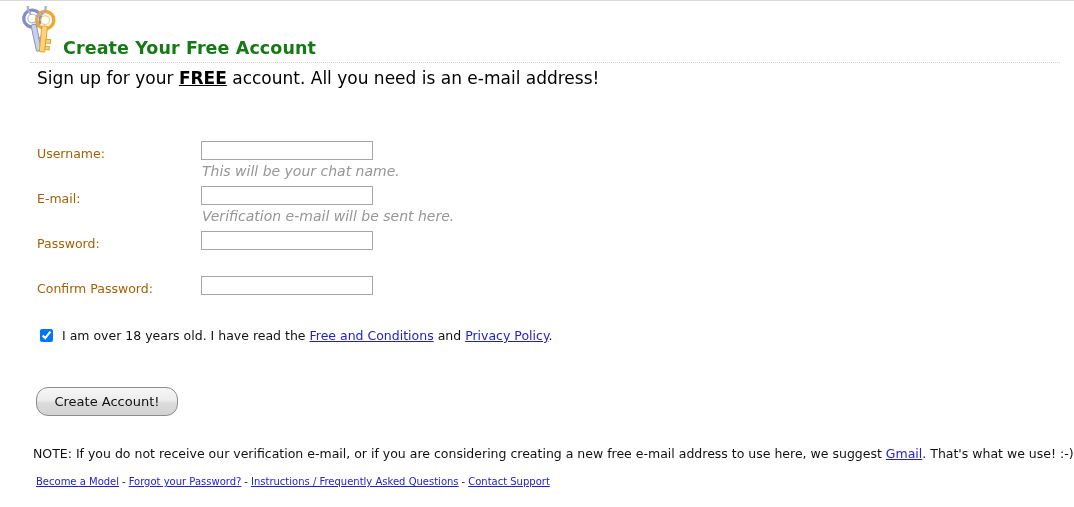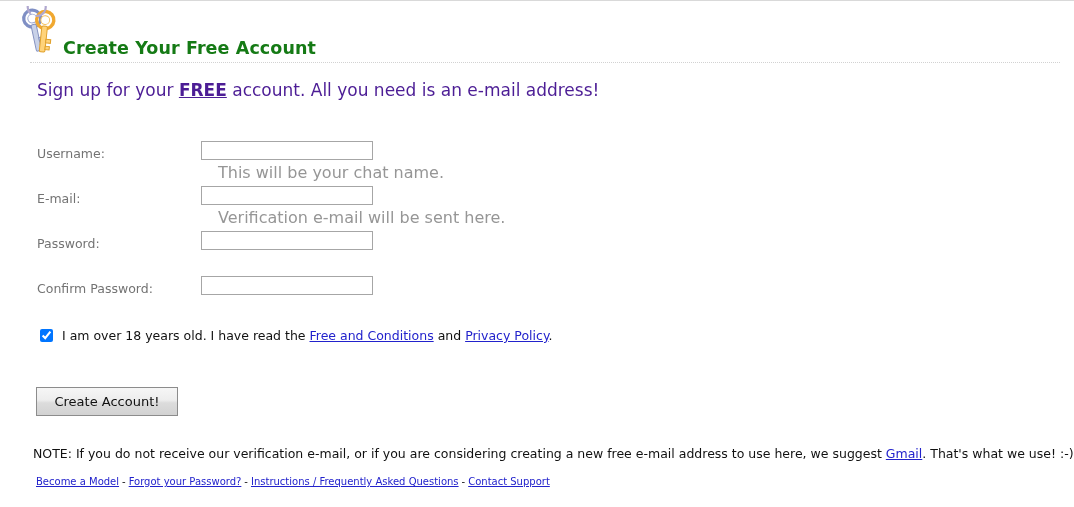--- a/index.html
+++ b/index.html
@@ -55,23 +55,23 @@
     left: 30px;
     width: 1030px;
     height: 1px;
     border-top: 1px dotted #d2d2d2;
   }
 
   
   .intro {
     position: absolute;
     left: 37px;
-    top: 80px;
+    top: 68px;
     font-size: 17px;
-    color: #4c1d95;
+    color: #000000;
     white-space: nowrap;
   }
   .intro .free {
     font-weight: bold;
     text-decoration: underline;
   }
 
   
   .form {
     position: absolute;
@@ -81,45 +81,46 @@
   }
   .field-row {
     position: relative;
     height: 45px;
   }
   .field-label {
     position: absolute;
     left: 0;
     top: 5px;
     font-size: 12.5px;
-    color: #737373;
+    color: #a16207;
     white-space: nowrap;
   }
   .field-input {
     position: absolute;
     left: 164px;
     top: 0;
     width: 172px;
     height: 19px;
     border: 1px solid #a6a6a6;
     background: #ffffff;
     font-family: "DejaVu Sans", "Liberation Sans", sans-serif;
     font-size: 12px;
     color: #000;
     padding: 0 3px;
     box-sizing: border-box;
     outline: none;
   }
   .field-hint {
     position: absolute;
-    left: 181px;
+    left: 165px;
     top: 22px;
-    font-size: 16px;
+    font-size: 14px;
     color: #969696;
     white-space: nowrap;
+    font-style: italic;
   }
 
   
   .consent {
     position: absolute;
     left: 37px;
     top: 328px;
     width: 1020px;
   }
   .consent-line1 {
@@ -154,21 +155,21 @@
   }
 
   
   .submit-btn {
     position: absolute;
     left: 36px;
     top: 387px;
     width: 142px;
     height: 29px;
     border: 1px solid #8c8c8c;
-    border-radius: 0;
+    border-radius: 12px;
     background: linear-gradient(to bottom, #f6f6f6 0%, #ededed 45%, #dcdcdc 55%, #d2d2d2 100%);
     font-family: "DejaVu Sans", "Liberation Sans", sans-serif;
     font-size: 13px;
     color: #111111;
     cursor: pointer;
   }
 
   
   .note {
     position: absolute;

